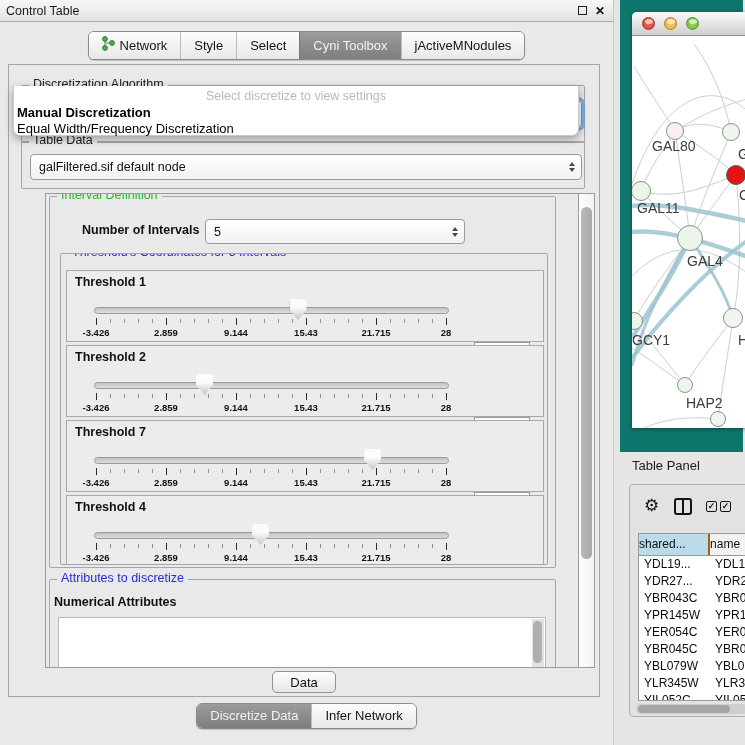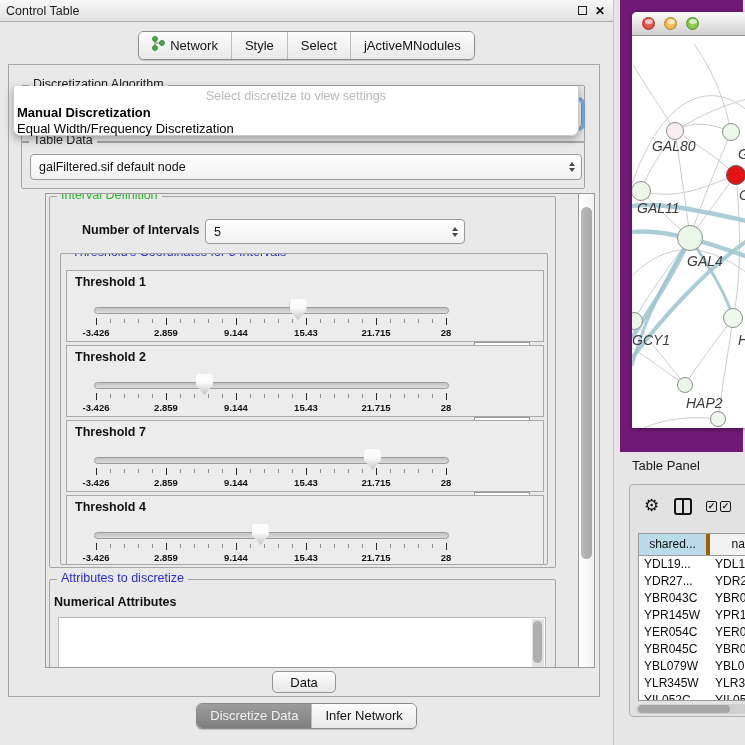--- a/index.html
+++ b/index.html
@@ -90,21 +90,21 @@
   #attr-scroll { position:absolute; right:1px; top:1px; width:12px; height:54px; background:#E2E2E2; }
   #attr-scroll .thumb { position:absolute; left:1px; top:2px; width:9px; height:42px; border-radius:5px; background:#AFAFAF; }
 
   #apply-btn { position:absolute; left:50%; top:606px; transform:translateX(-50%);
     width:64px; height:22px; background:linear-gradient(#FDFDFD,#E6E6E6);
     border:1px solid #939393; border-radius:5px; font-size:13px; color:#111;
     display:flex; align-items:center; justify-content:center; }
 
   
   #right-region { position:absolute; left:614px; top:0; width:131px; height:745px; background:#E6E6E6; overflow:hidden; }
-  #net-frame { position:absolute; left:6px; top:0; width:123px; height:452px; background:#701a75;font-style:italic; }
+  #net-frame { position:absolute; left:6px; top:0; width:123px; height:452px; background:#0f766e; }
   #net-window { position:absolute; left:12px; top:12px; width:119px; height:416px;
     background:#fff; border-radius:5px 5px 0 0; overflow:hidden; box-shadow:0 1px 4px rgba(0,0,0,.4); }
   #net-titlebar { position:absolute; left:0; top:0; width:100%; height:24px;
     background:linear-gradient(#FBFBFB,#CFCFCF); border-bottom:1px solid #8E8E8E;
     display:flex; align-items:center; padding-left:10px; gap:9px; }
   .tl { width:13px; height:13px; border-radius:50%; position:relative; }
   .tl::after { content:""; position:absolute; left:2px; top:1px; width:8px; height:5px;
     border-radius:50%; background:rgba(255,255,255,.65); }
   .tl.red { background:radial-gradient(circle at 50% 55%, #EA6A60, #D8342B); border:1px solid #A1352C; }
   .tl.yellow { background:radial-gradient(circle at 50% 55%, #F7C969, #EFA224); border:1px solid #B97E20; }
@@ -120,22 +120,22 @@
   #gear-icon { left:14px; top:10px; font-size:17px; color:#141414; }
   #split-icon { left:44px; top:13px; width:18px; height:17px; border:2px solid #141414; border-radius:3px; }
   #split-icon::after { content:""; position:absolute; left:6px; top:0; width:2px; height:13px; background:#141414; }
   .cb-icon { width:11px; height:11px; border:1.5px solid #141414; border-radius:2px;
     font-size:9px; font-weight:bold; color:#141414; line-height:9px; text-align:center; }
   #cb1 { position:absolute; left:76px; top:16px; }
   #cb2 { position:absolute; left:90px; top:16px; }
   #tp-table { position:absolute; left:8px; top:48px; width:150px; height:168px;
     background:#fff; border:1px solid #9A9A9A; overflow:hidden; }
   #tp-header { display:flex; height:22px; border-bottom:1px solid #9A9A9A; }
-  .tp-hcell { font-size:12px; color:#111; text-align:center; line-height:21px;
-    border-right:4px solid #a16207; background:#F2F2F2; overflow:hidden; }
+  .tp-hcell { font-size:12px; color:#111; text-align:left; line-height:21px;
+    border-right:2px solid #a16207; background:#F2F2F2; overflow:hidden; }
   .tp-hcell.selected { background:#BADCEA; }
   #tp-body { height:144px; overflow:hidden; }
   .tp-row { display:flex; height:17px; }
   .tp-cell { font-size:12px; color:#0c0c0c; line-height:17px; padding-left:5px; overflow:hidden; white-space:nowrap; }
   #tp-hscroll { position:absolute; left:6px; top:219px; width:112px; height:10px;
     border-radius:5px; background:#CFCFCF; }
   #tp-hscroll .thumb { position:absolute; left:2px; top:1px; width:92px; height:8px; border-radius:4px; background:#A6A6A6; }
 </style>
 </head>
 <body>
@@ -163,20 +163,23 @@
                 <circle cx="3" cy="12" r="2.4" fill="#4CAF50" stroke="#2E7D32"></circle>
                 <circle cx="10" cy="7" r="2.4" fill="#4CAF50" stroke="#2E7D32"></circle>
               </svg></span>
             <span>Network</span>
           </div>
           <div class="seg">
             <span>Style</span>
           </div>
           <div class="seg">
             <span>Select</span>
+          </div>
+          <div class="seg selected">
+            <span>Cyni Toolbox</span>
           </div>
           <div class="seg">
             <span>jActiveMNodules</span>
           </div>
         </div>
       </div>
 
     <div id="cp-outer">
 
       <div class="group" style="left:12px; top:20px; width:564px; height:58px;">

